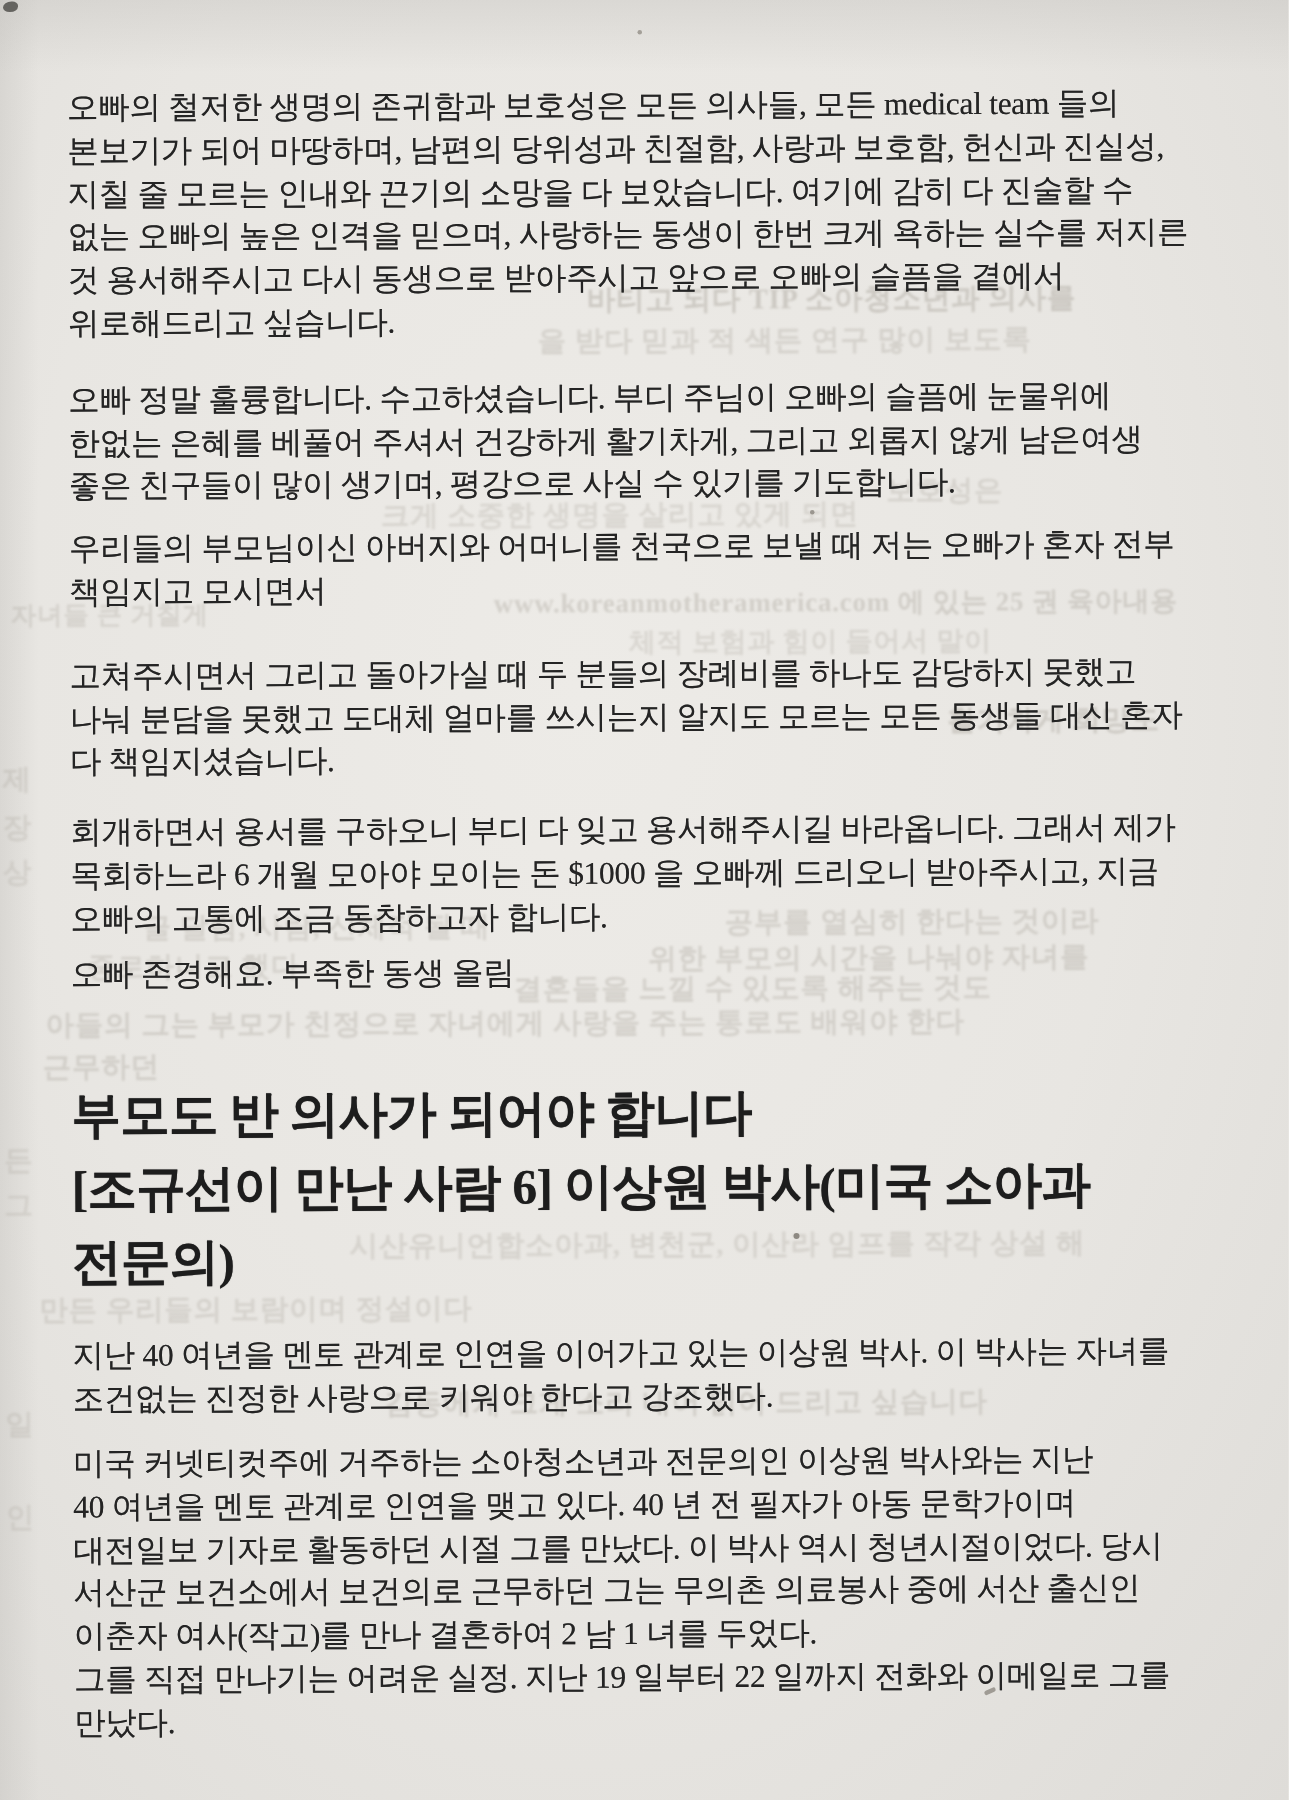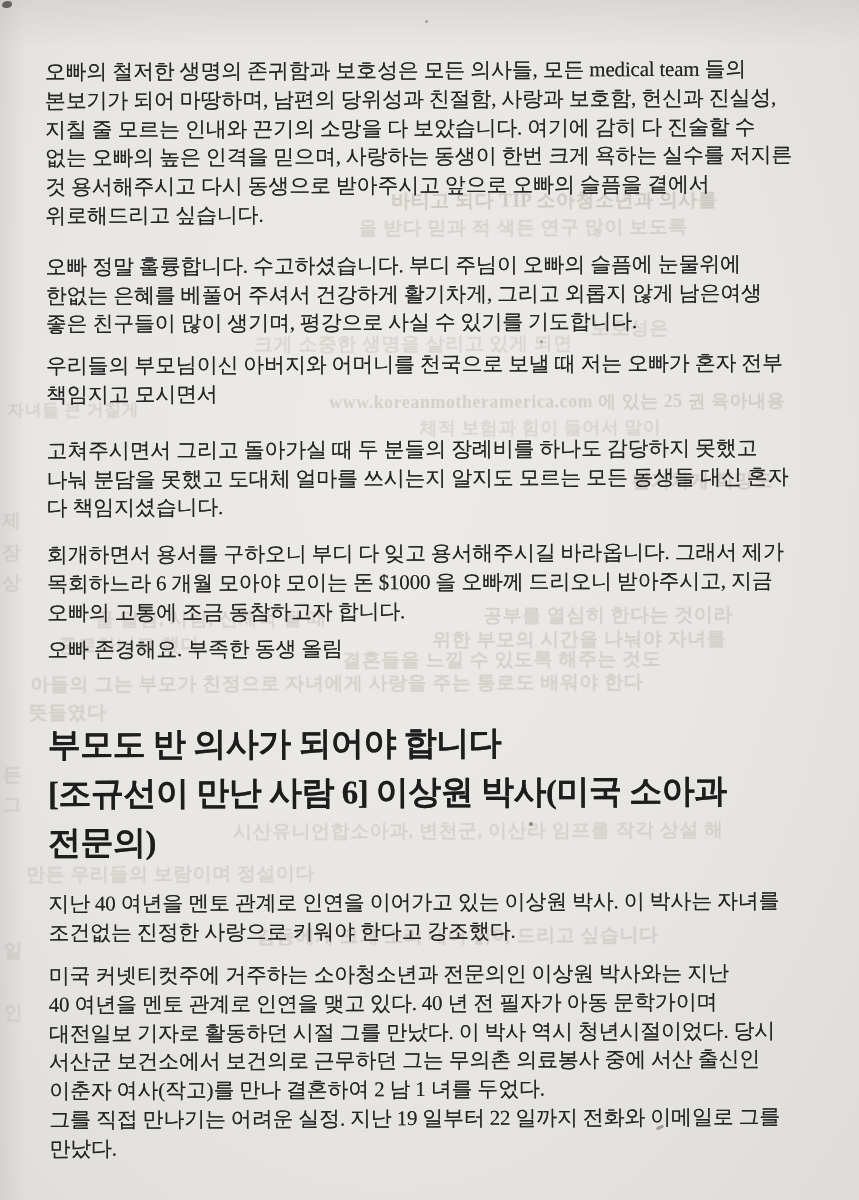--- a/index.html
+++ b/index.html
@@ -65,21 +65,21 @@
   <div class="bleed" style="left:8px;top:398px;opacity:.30;font-size:17px">자녀들 큰 거칠게</div>
   <div class="bleed" style="left:330px;top:391px;opacity:.38;font-size:18px">www.koreanmotheramerica.com 에 있는 25 권 육아내용</div>
   <div class="bleed" style="left:420px;top:417px;opacity:.28;font-size:18px">체적 보험과 힘이 들어서 말이</div>
   <div class="bleed" style="left:632px;top:471px;opacity:.40">활기차게 희망도</div>
   <div class="bleed" style="left:95px;top:607px;opacity:.30">글 달림, 사람, 신체적 될 때</div>
   <div class="bleed" style="left:483px;top:605px;opacity:.35">공부를 열심히 한다는 것이라</div>
   <div class="bleed" style="left:432px;top:629px;opacity:.35">위한 부모의 시간을 나눠야 자녀를</div>
   <div class="bleed" style="left:58px;top:633px;opacity:.30">중로하니고 했다</div>
   <div class="bleed" style="left:342px;top:649px;opacity:.35">결혼들을 느낄 수 있도록 해주는 것도</div>
   <div class="bleed" style="left:30px;top:672px;opacity:.35">아들의 그는 부모가 친정으로 자녀에게 사랑을 주는 통로도 배워야 한다</div>
-  <div class="bleed" style="left:28px;top:700px;opacity:.35">뜻들였다</div>
+  <div class="bleed" style="left:28px;top:700px;opacity:.35">근무하던</div>
   <div class="bleed" style="left:232px;top:820px;opacity:.30">시산유니언합소아과, 변천군, 이산라 임프를 작각 상설 해</div>
   <div class="bleed" style="left:25px;top:862px;opacity:.30">만든 우리들의 보람이며 정설이다</div>
   <div class="bleed" style="left:255px;top:925px;opacity:.35">감동에게 크게 소리 내어 읽어 드리고 싶습니다</div>
   <div class="bleed" style="left:2px;top:508px;opacity:.30">제</div>
   <div class="bleed" style="left:2px;top:540px;opacity:.28">장</div>
   <div class="bleed" style="left:2px;top:570px;opacity:.26">상</div>
   <div class="bleed" style="left:2px;top:762px;opacity:.28">든</div>
   <div class="bleed" style="left:2px;top:792px;opacity:.26">그</div>
   <div class="bleed" style="left:2px;top:938px;opacity:.28">일</div>
   <div class="bleed" style="left:2px;top:1000px;opacity:.26">인</div>

